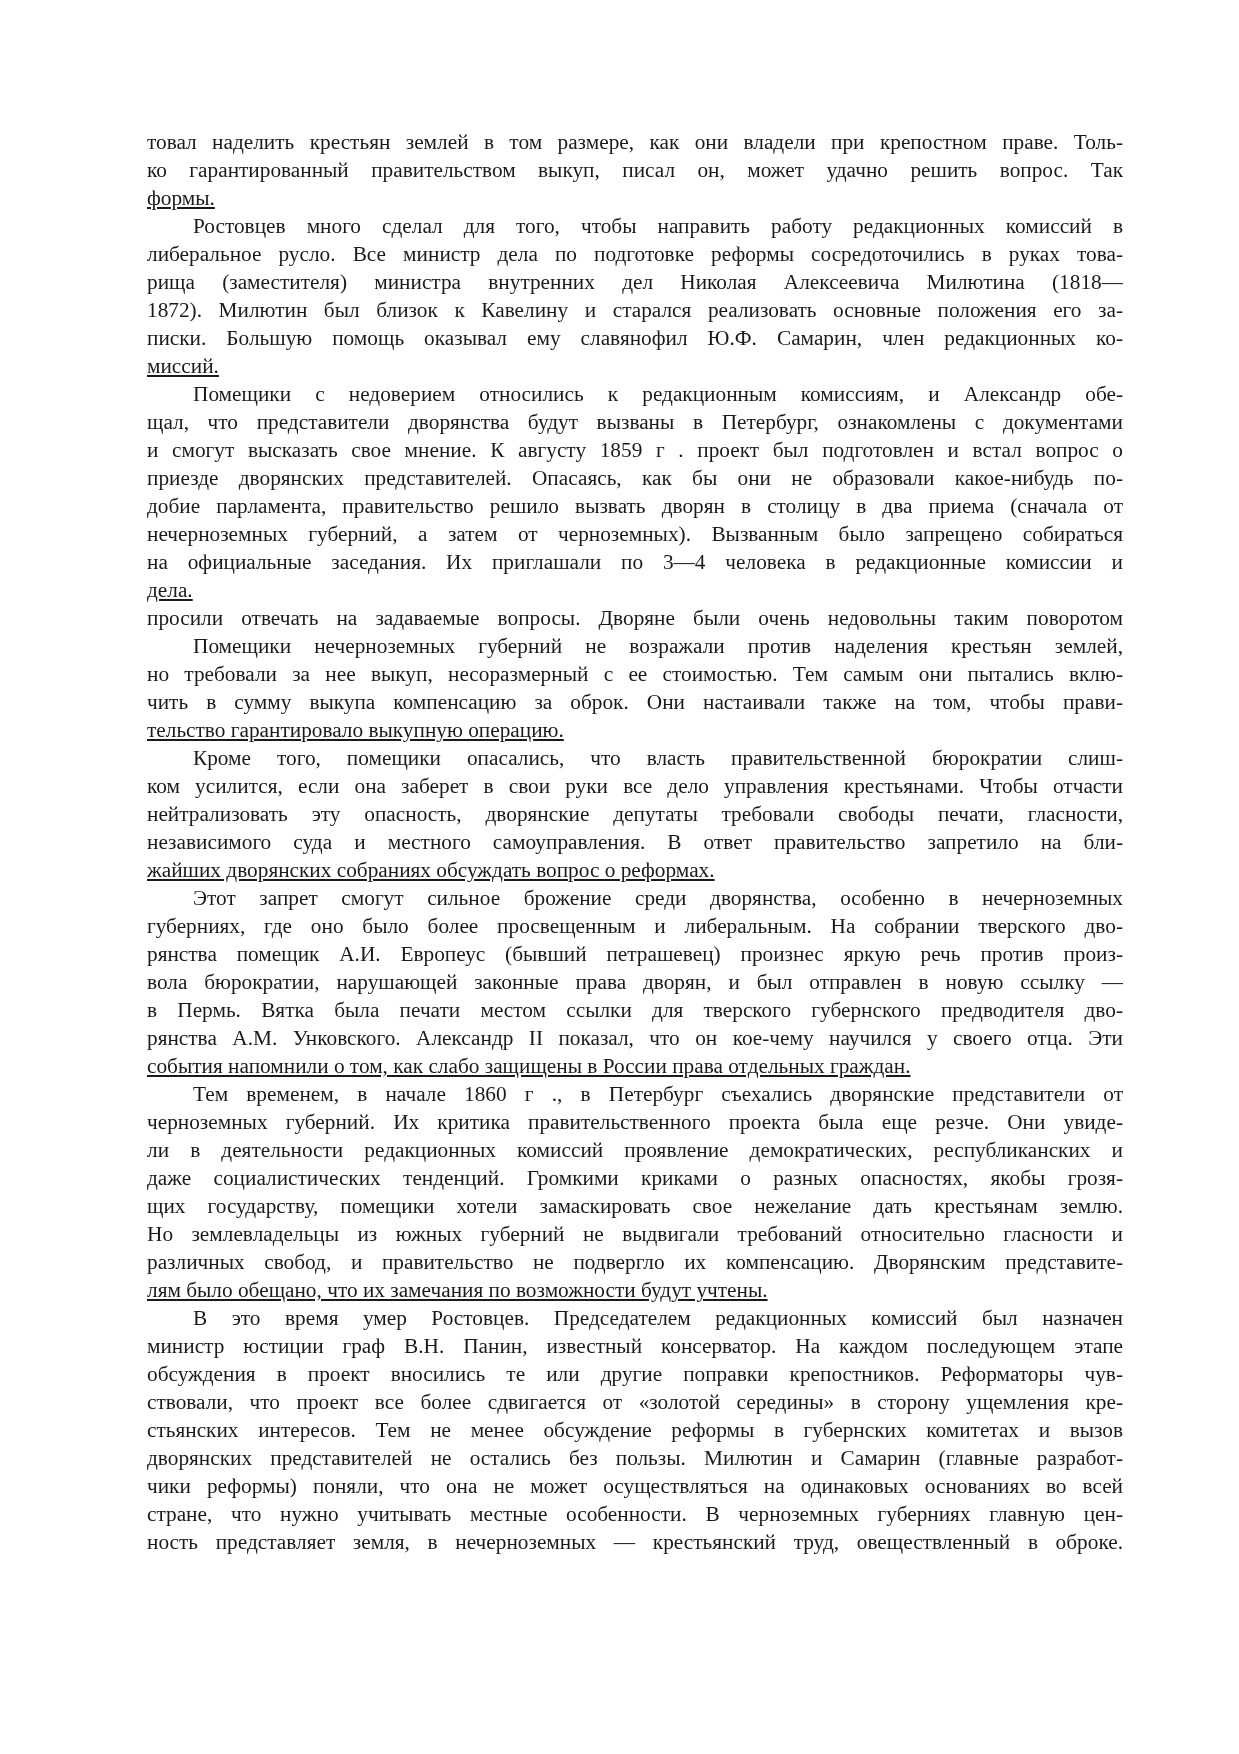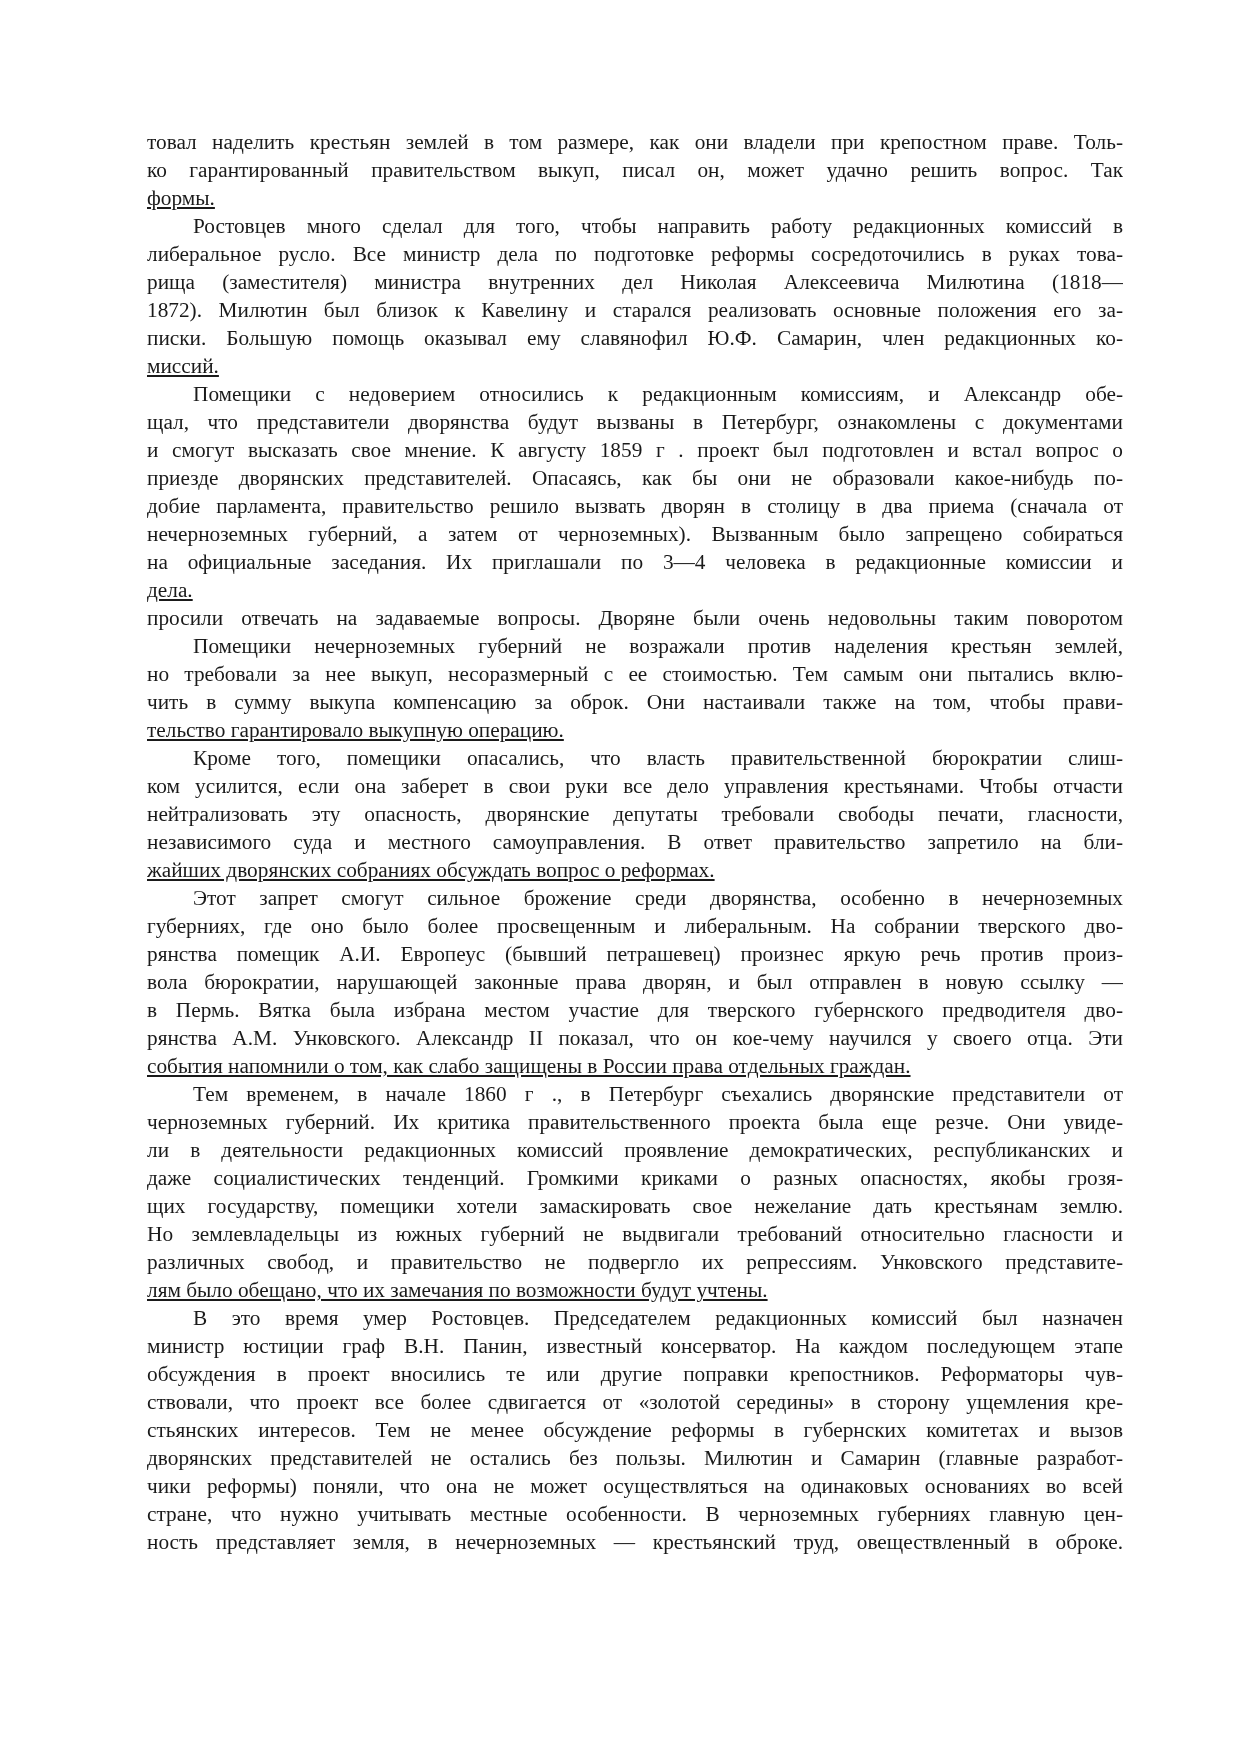--- a/index.html
+++ b/index.html
@@ -65,32 +65,32 @@
       <span class="line">ком усилится, если она заберет в свои руки все дело управления крестьянами. Чтобы отчасти</span>
       <span class="line">нейтрализовать эту опасность, дворянские депутаты требовали свободы печати, гласности,</span>
       <span class="line">независимого суда и местного самоуправления. В ответ правительство запретило на бли-</span>
       <span class="line last">жайших дворянских собраниях обсуждать вопрос о реформах.</span>
     </div>
     <div>
       <span class="line indent">Этот запрет смогут сильное брожение среди дворянства, особенно в нечерноземных</span>
       <span class="line">губерниях, где оно было более просвещенным и либеральным. На собрании тверского дво-</span>
       <span class="line">рянства помещик А.И. Европеус (бывший петрашевец) произнес яркую речь против произ-</span>
       <span class="line">вола бюрократии, нарушающей законные права дворян, и был отправлен в новую ссылку —</span>
-      <span class="line">в Пермь. Вятка была избрана местом участие для тверского губернского предводителя дво-</span>
+      <span class="line">в Пермь. Вятка была печати местом ссылки для тверского губернского предводителя дво-</span>
       <span class="line">рянства А.М. Унковского. Александр II показал, что он кое-чему научился у своего отца. Эти</span>
       <span class="line last">события напомнили о том, как слабо защищены в России права отдельных граждан.</span>
     </div>
     <div>
       <span class="line indent">Тем временем, в начале 1860 г ., в Петербург съехались дворянские представители от</span>
       <span class="line">черноземных губерний. Их критика правительственного проекта была еще резче. Они увиде-</span>
       <span class="line">ли в деятельности редакционных комиссий проявление демократических, республиканских и</span>
       <span class="line">даже социалистических тенденций. Громкими криками о разных опасностях, якобы грозя-</span>
       <span class="line">щих государству, помещики хотели замаскировать свое нежелание дать крестьянам землю.</span>
       <span class="line">Но землевладельцы из южных губерний не выдвигали требований относительно гласности и</span>
-      <span class="line">различных свобод, и правительство не подвергло их репрессиям. Унковского представите-</span>
+      <span class="line">различных свобод, и правительство не подвергло их компенсацию. Дворянским представите-</span>
       <span class="line last">лям было обещано, что их замечания по возможности будут учтены.</span>
     </div>
     <div>
       <span class="line indent">В это время умер Ростовцев. Председателем редакционных комиссий был назначен</span>
       <span class="line">министр юстиции граф В.Н. Панин, известный консерватор. На каждом последующем этапе</span>
       <span class="line">обсуждения в проект вносились те или другие поправки крепостников. Реформаторы чув-</span>
       <span class="line">ствовали, что проект все более сдвигается от «золотой середины» в сторону ущемления кре-</span>
       <span class="line">стьянских интересов. Тем не менее обсуждение реформы в губернских комитетах и вызов</span>
       <span class="line">дворянских представителей не остались без пользы. Милютин и Самарин (главные разработ-</span>
       <span class="line">чики реформы) поняли, что она не может осуществляться на одинаковых основаниях во всей</span>

